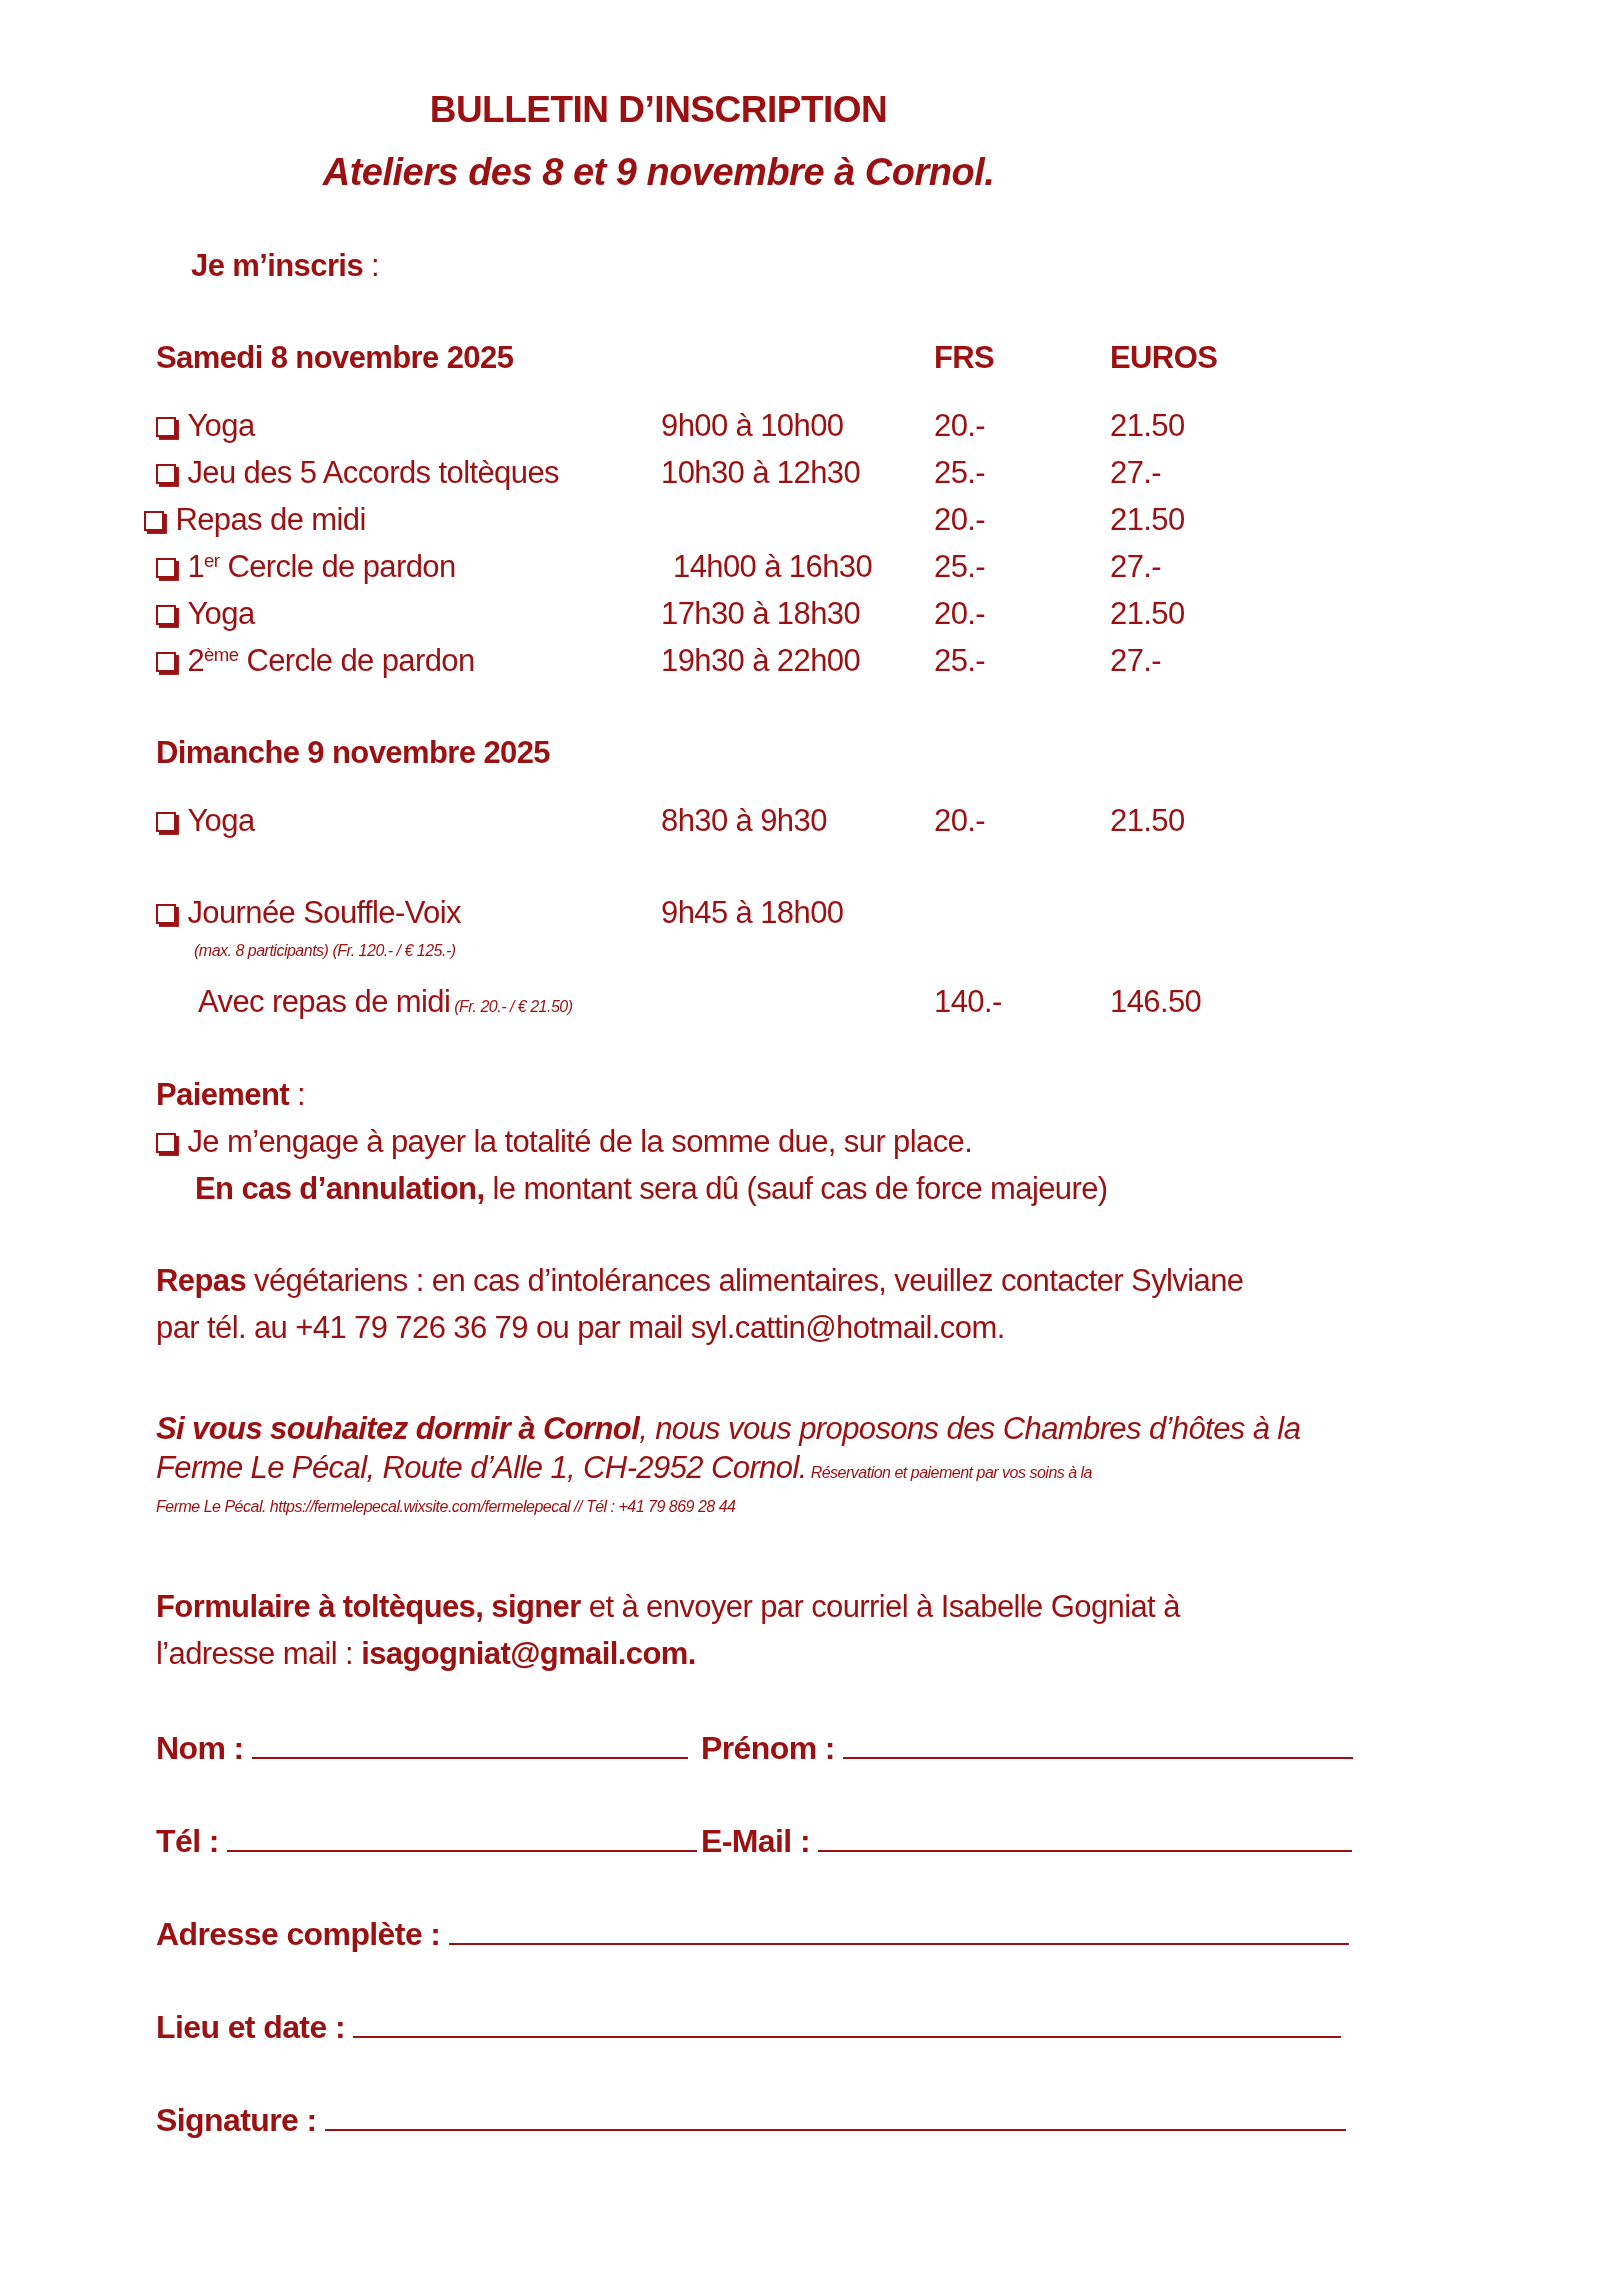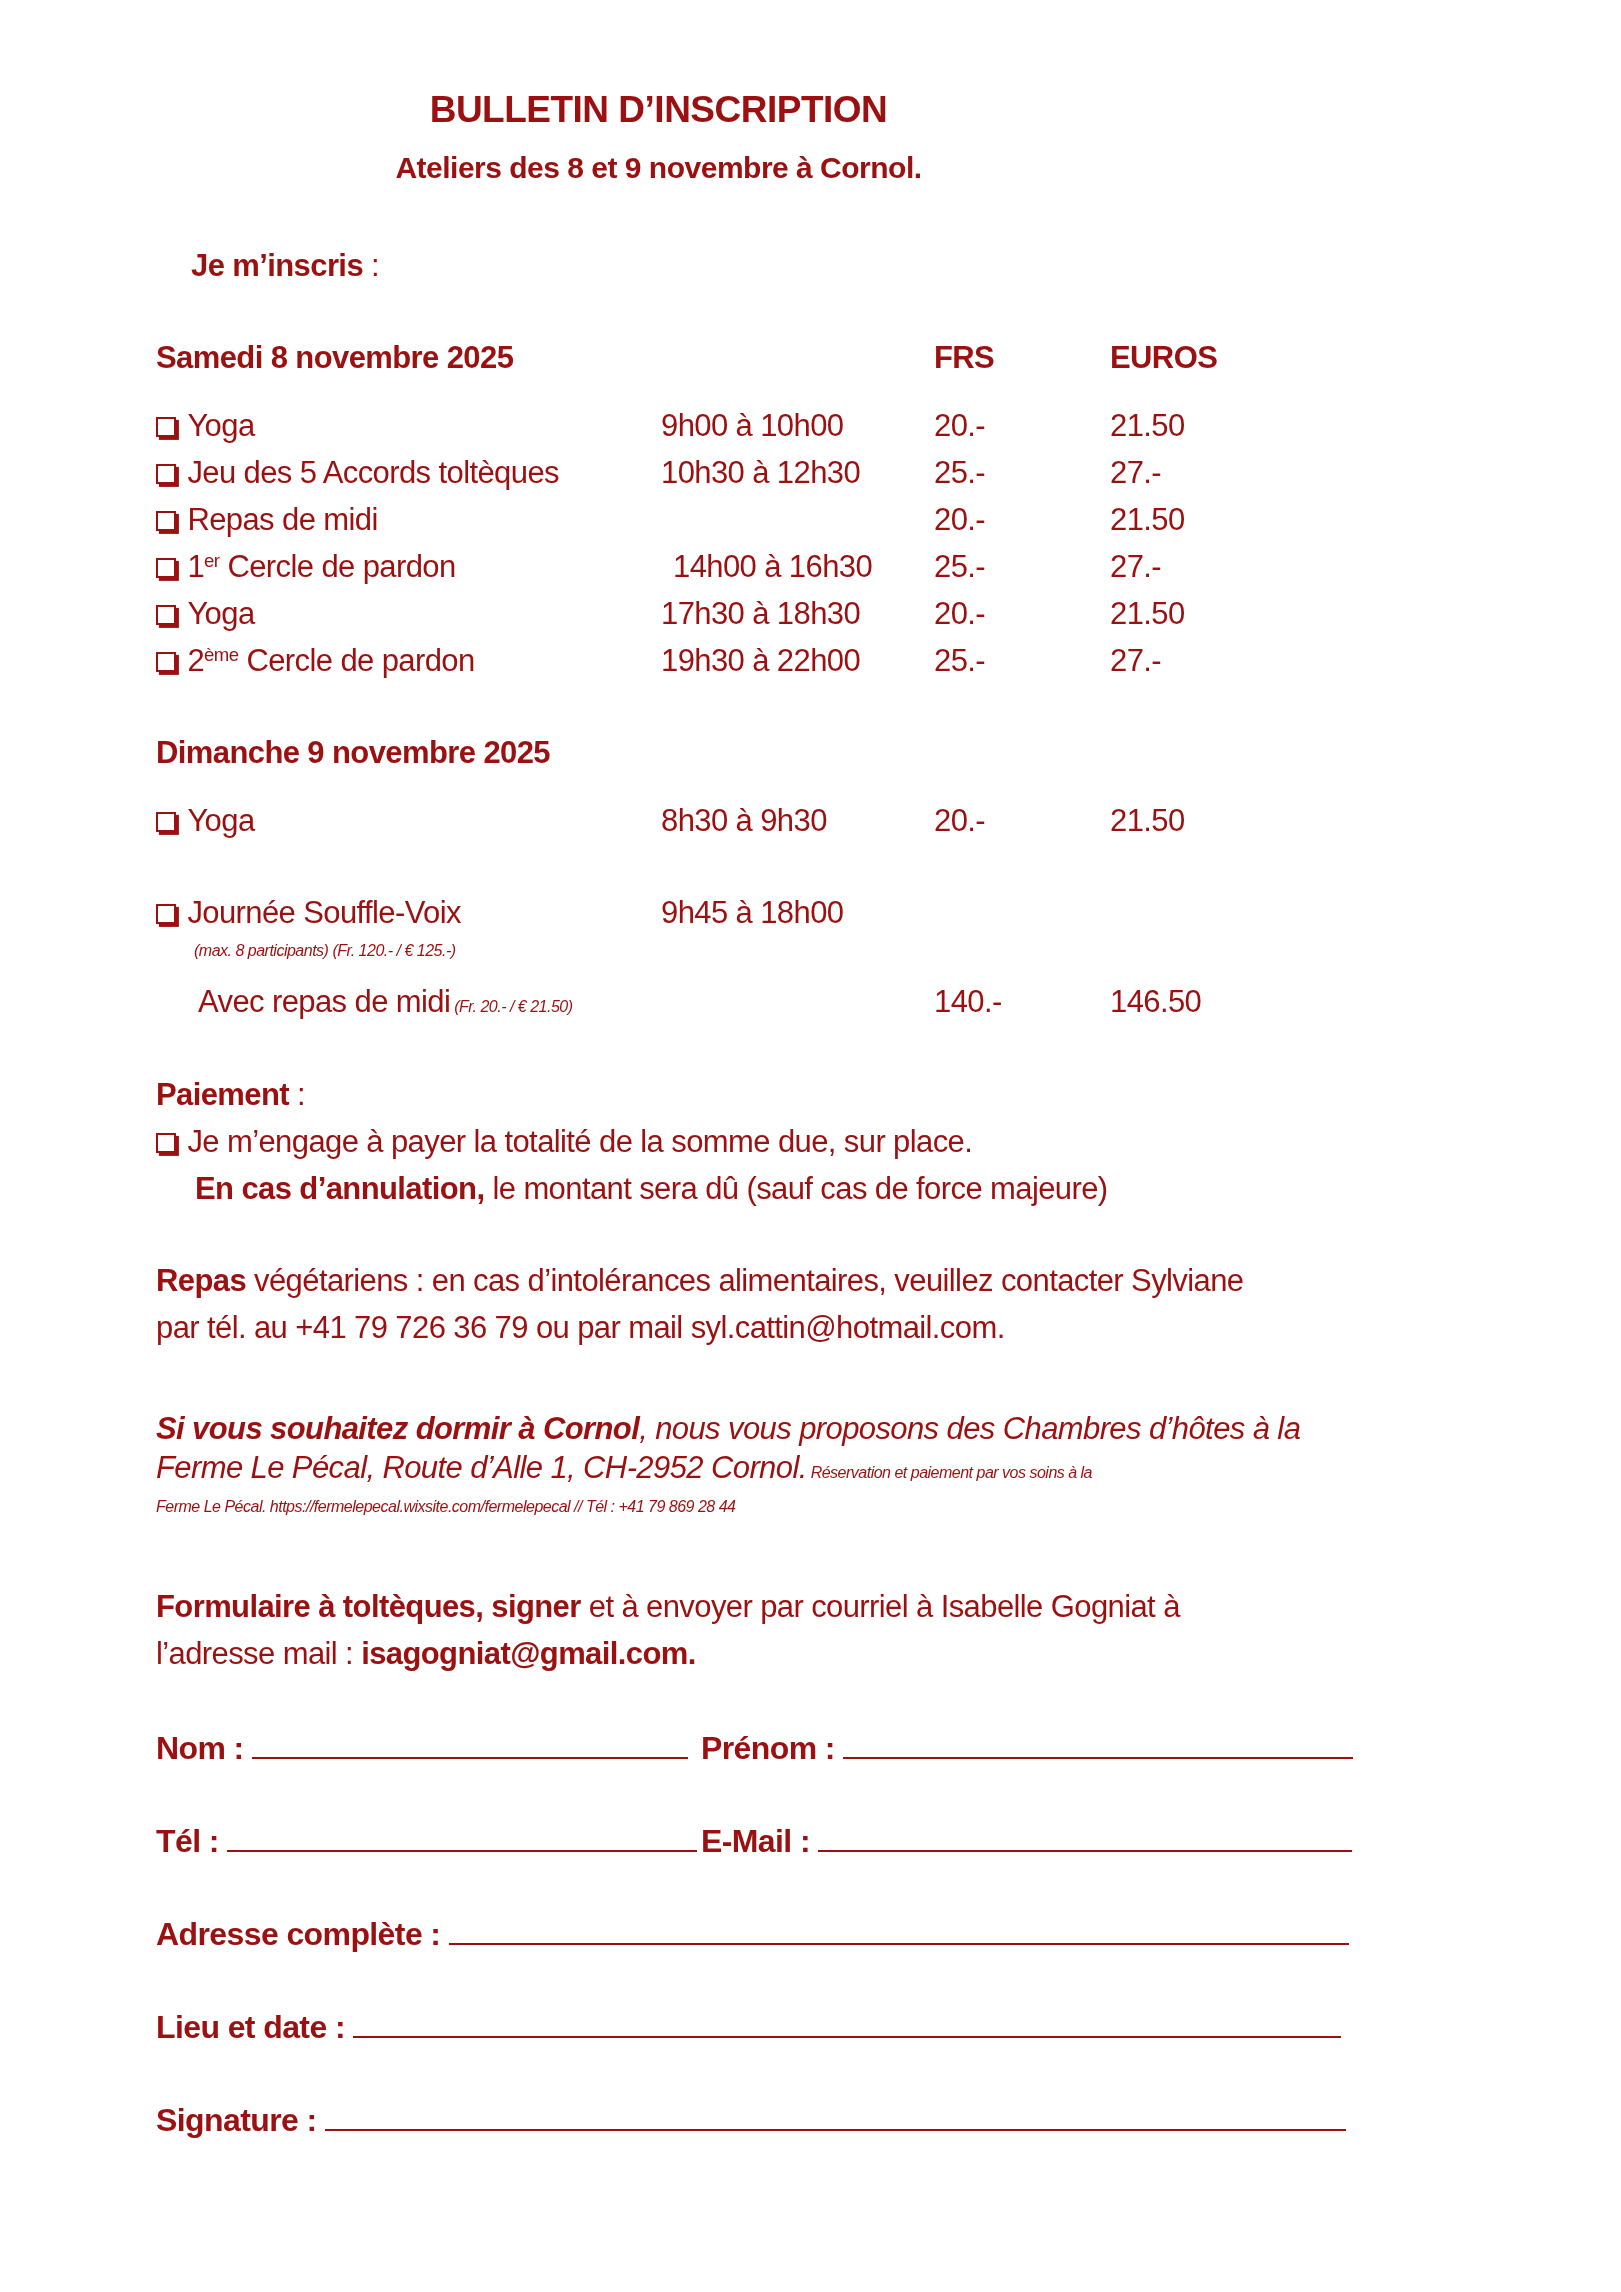--- a/index.html
+++ b/index.html
@@ -4,21 +4,21 @@
 <style>
   html, body { margin: 0; padding: 0; background: #ffffff; }
   body {
     width: 1621px; height: 2293px; position: relative; overflow: hidden;
     font-family: "Liberation Sans", "DejaVu Sans", sans-serif;
     color: #9b1010;
   }
   .abs { position: absolute; white-space: nowrap; line-height: 1; }
   .title { left: 0; width: 1317px; text-align: center; font-weight: bold; font-size: 37px; letter-spacing: -0.5px; }
   .t1 { top: 91px; }
-  .t2 { top: 153px; font-size: 30px; }
+  .t2 { top: 153px; font-size: 38px; font-style: italic; }
   .bold { font-weight: bold; }
   .it { font-style: italic; }
   .body { font-size: 31px; letter-spacing: -0.6px; }
   .small { font-size: 16px; letter-spacing: -0.5px; text-align: right; }
   .cb {
     display: inline-block; width: 19.6px; height: 19.6px; border: 2.5px solid #9b1010;
     box-shadow: 2.9px 2.9px 0 #9b1010; margin-right: 11.8px; vertical-align: -1px; box-sizing: border-box;
   }
   sup { font-size: 60%; vertical-align: 0.55em; line-height: 0; }
   .line { display: inline-block; border-bottom: 2.9px solid #9b1010; vertical-align: baseline; height: 27.4px; }
@@ -42,21 +42,21 @@
   <div class="abs body" style="left:156px; top:410px;"><span class="cb"></span><span>Yoga</span></div>
   <div class="abs body" style="left:661px; top:410px;">9h00 à 10h00</div>
   <div class="abs body" style="left:934px; top:410px;">20.-</div>
   <div class="abs body" style="left:1110px; top:410px;">21.50</div>
 
   <div class="abs body" style="left:156px; top:457px;"><span class="cb"></span><span>Jeu des 5 Accords toltèques</span></div>
   <div class="abs body" style="left:661px; top:457px;">10h30 à 12h30</div>
   <div class="abs body" style="left:934px; top:457px;">25.-</div>
   <div class="abs body" style="left:1110px; top:457px;">27.-</div>
 
-  <div class="abs body" style="left:156px; top:504px;"><span class="cb"></span><span>Repas de midi</span></div>
+  <div class="abs body" style="left:144px; top:504px;"><span class="cb"></span><span>Repas de midi</span></div>
   <div class="abs body" style="left:934px; top:504px;">20.-</div>
   <div class="abs body" style="left:1110px; top:504px;">21.50</div>
 
   <div class="abs body" style="left:156px; top:551px;"><span class="cb"></span><span>1</span><sup>er</sup><span> Cercle de pardon</span></div>
   <div class="abs body" style="left:661px; top:551px;margin-left:12px;">14h00 à 16h30</div>
   <div class="abs body" style="left:934px; top:551px;">25.-</div>
   <div class="abs body" style="left:1110px; top:551px;">27.-</div>
 
   <div class="abs body" style="left:156px; top:598px;"><span class="cb"></span><span>Yoga</span></div>
   <div class="abs body" style="left:661px; top:598px;">17h30 à 18h30</div>

